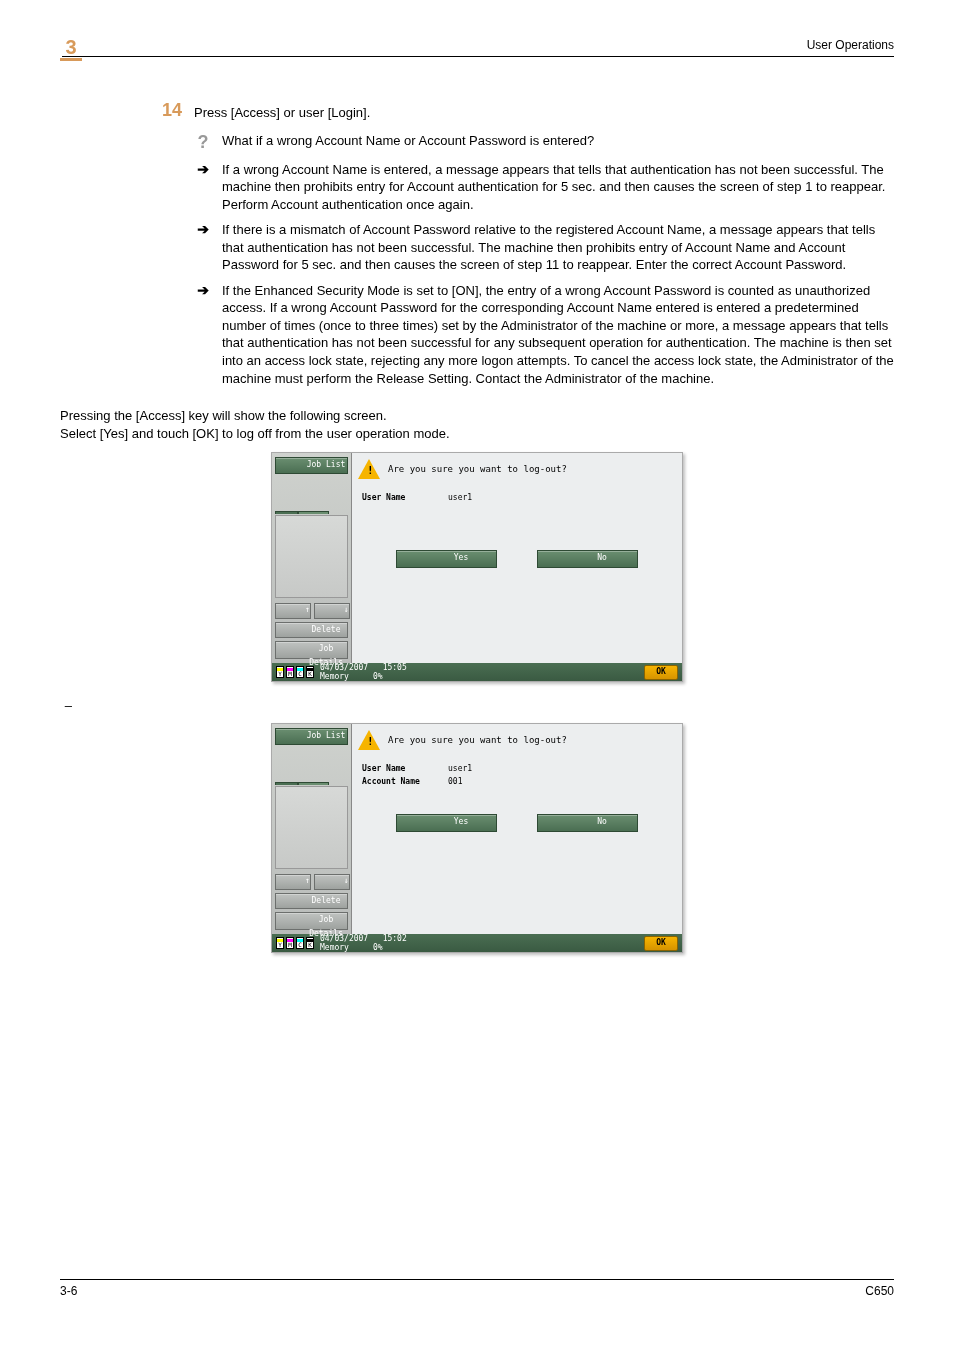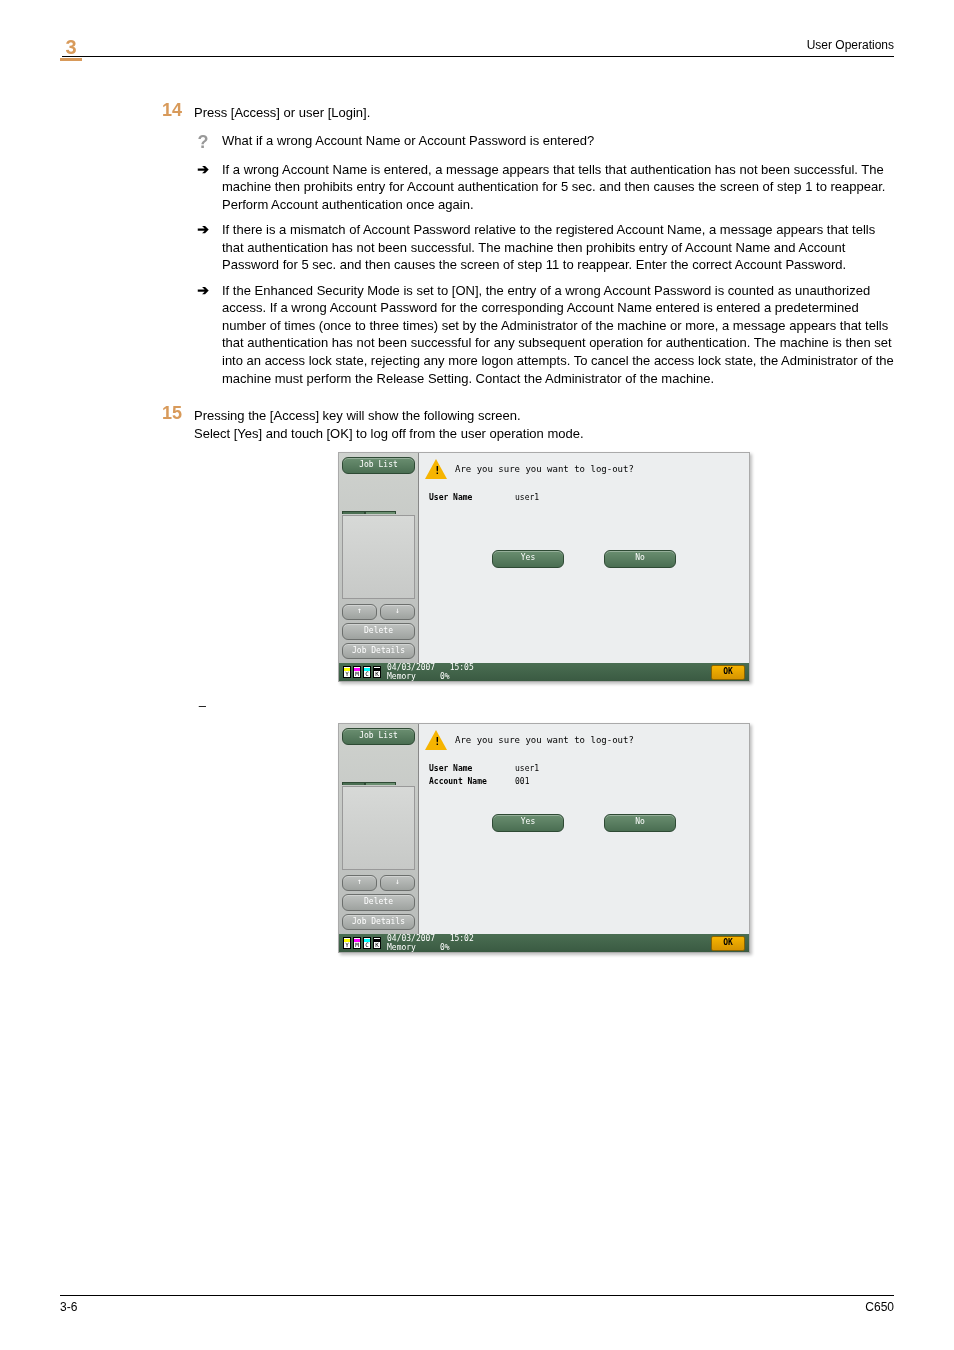--- a/index.html
+++ b/index.html
@@ -126,26 +126,27 @@
     flex: 1;
     background: #eceeef;
     padding: 6px;
     box-sizing: border-box;
     position: relative;
   }
   .d-btn {
     background: linear-gradient(#6a8e70, #4a6e52);
     color: #fff;
     border: 1px solid #2e4a34;
-    border-radius: 6px;
+    border-radius: 0;
     text-align: center;
     height: 16px;
     line-height: 14px;
     font-size: 8px;
     box-shadow: inset 0 1px 0 rgba(255,255,255,.3);
+    padding-left: 29px;
   }
   .d-btn.gray {
     background: linear-gradient(#bfc2c0, #9ea29f);
     color: #fff;
     border: 1px solid #6c6f6d;
   }
   .d-tabrow {
     display: flex;
     gap: 0;
     height: 14px;
@@ -252,21 +253,21 @@
     border-radius:2px;
   }
 
   
   .dev-right.tight .d-ynrow { margin-top: 28px; }
 
   .page-footer {
     position: absolute;
     left: 60px;
     right: 60px;
-    bottom: 36px;
+    bottom: 52px;
     border-top: 1px solid #000;
     display:flex;
     justify-content: space-between;
     font-size: 12px;
     padding-top: 4px;
   }
 </style>
 </head>
 <body>
 <div class="page">
@@ -295,21 +296,20 @@
         <div class="sub-text">If there is a mismatch of Account Password relative to the registered Account Name, a message appears that tells that authentication has not been successful. The machine then prohibits entry of Account Name and Account Password for 5 sec. and then causes the screen of step 11 to reappear. Enter the correct Account Password.</div>
       </div>
       <div class="sub-item">
         <div class="sub-icon"><span class="arrow">➔</span></div>
         <div class="sub-text">If the Enhanced Security Mode is set to [ON], the entry of a wrong Account Password is counted as unauthorized access. If a wrong Account Password for the corresponding Account Name entered is entered a predetermined number of times (once to three times) set by the Administrator of the machine or more, a message appears that tells that authentication has not been successful for any subsequent operation for authentication. The machine is then set into an access lock state, rejecting any more logon attempts. To cancel the access lock state, the Administrator of the machine must perform the Release Setting. Contact the Administrator of the machine.</div>
       </div>
     </div>
   </div>
 
   <div class="step">
-    <div class="step-num">15</div>
     <div class="step-body">
       <p style="margin-bottom:0">Pressing the [Access] key will show the following screen.</p>
       <p>Select [Yes] and touch [OK] to log off from the user operation mode.</p>
 
       <div class="device">
         <div class="dev-row" style="height:210px">
           <div class="dev-left">
             <div class="d-btn">Job List</div>
             <div style="height:20px"></div>
             <div class="d-tabrow">

